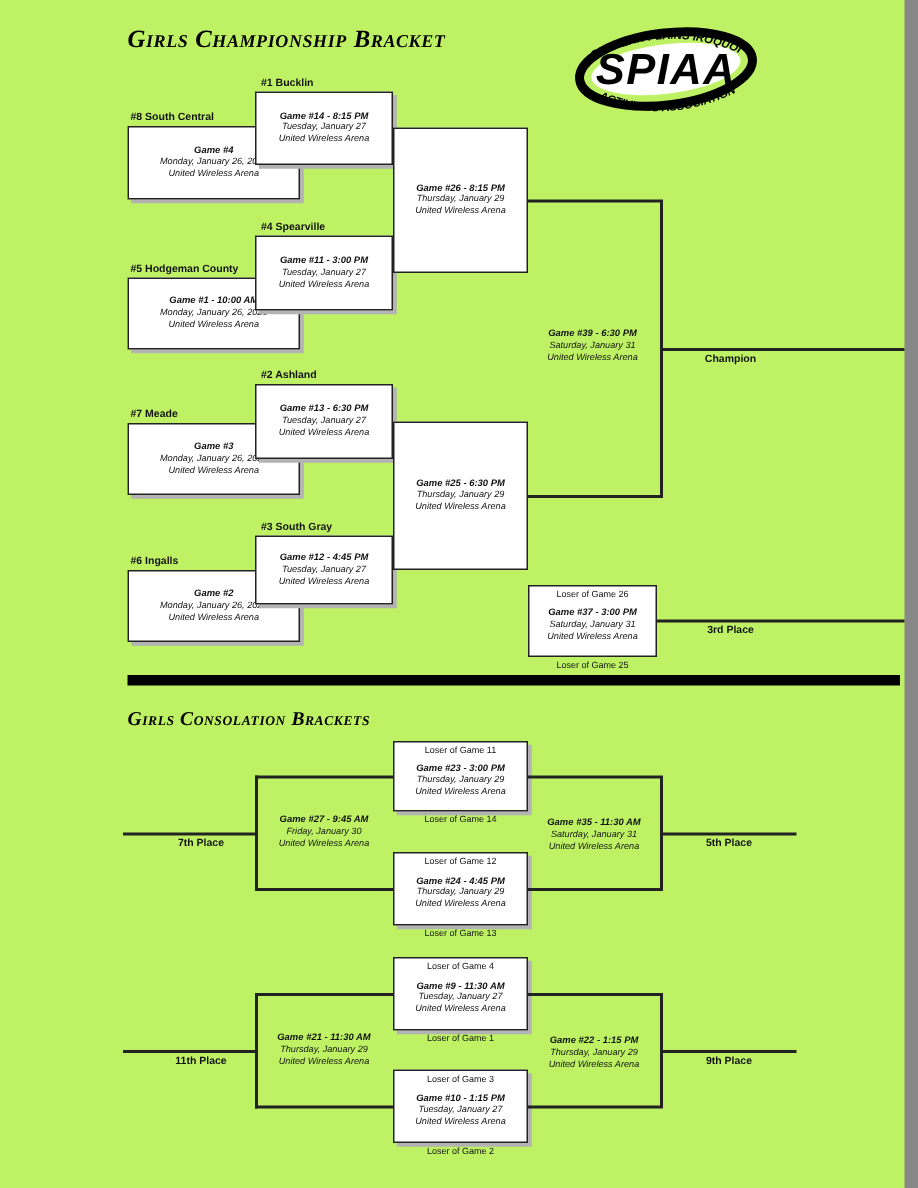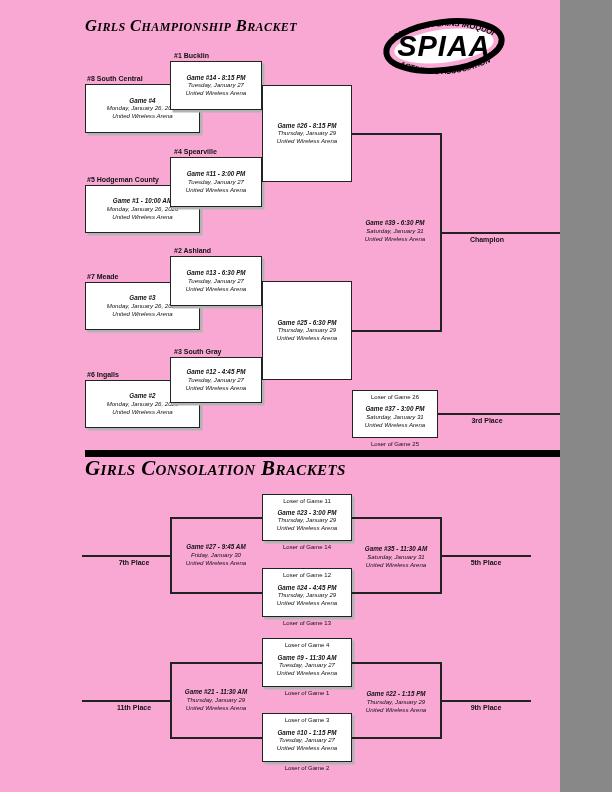--- a/index.html
+++ b/index.html
@@ -1,16 +1,16 @@
 <!DOCTYPE html>
 <html><head>
 <meta charset="utf-8">
 <style>
   html,body{margin:0;padding:0;background:#888;}
-  .page{position:relative;width:560px;height:792px;background:#f9a8d4;overflow:hidden;
+  .page{position:relative;width:603px;height:792px;background:#bef264;overflow:hidden;
         font-family:"Liberation Sans",sans-serif;color:#111;}
   .sec-title{position:absolute;font-family:"Liberation Serif",serif;font-weight:bold;font-style:italic;
              font-variant:small-caps;color:#000;white-space:nowrap;letter-spacing:.4px;}
   .hl{position:absolute;height:1.5px;background:#222;}
   .vl{position:absolute;width:1.5px;background:#222;}
   .bar{position:absolute;background:#000;}
   .box{position:absolute;background:#fff;border:1.2px solid #222;box-sizing:border-box;
        box-shadow:2.5px 2.5px 0 #b3b3b3;}
   .team{position:absolute;font-size:7px;font-weight:bold;white-space:nowrap;color:#111;}
   .ginfo{font-size:6.1px;font-style:italic;line-height:7.8px;text-align:center;color:#111;}
@@ -161,21 +161,21 @@
       <div class="g1">Game #37 - 3:00 PM</div>
       <div>Saturday, January 31</div>
       <div>United Wireless Arena</div>
     </div>
   </div>
   <div class="loser-bot" style="left:352px;top:441px;width:86px;">Loser of Game 25</div>
   <div class="hl" style="left:438px;top:413px;width:167px;"></div>
   <div class="place" style="left:452px;top:417px;width:70px;">3rd Place</div>
 
   <div class="bar" style="left:85px;top:450px;width:515px;height:7px;"></div>
-  <div class="sec-title" style="left:85px;top:456px;font-size:21px;font-family:Liberation Serif, serif;">Girls Consolation Brackets</div>
+  <div class="sec-title" style="left:85px;top:471px;font-size:13px;font-family:Liberation Serif, serif;">Girls Consolation Brackets</div>
 
   <div class="box" style="left:262px;top:494px;width:90px;height:47px;">
     <div class="loser-top">Loser of Game 11</div>
     <div class="ginfo ginfo-in lowered">
       <div class="g1">Game #23 - 3:00 PM</div>
       <div>Thursday, January 29</div>
       <div>United Wireless Arena</div>
     </div>
   </div>
   <div class="loser-bot" style="left:262px;top:544px;width:90px;">Loser of Game 14</div>

